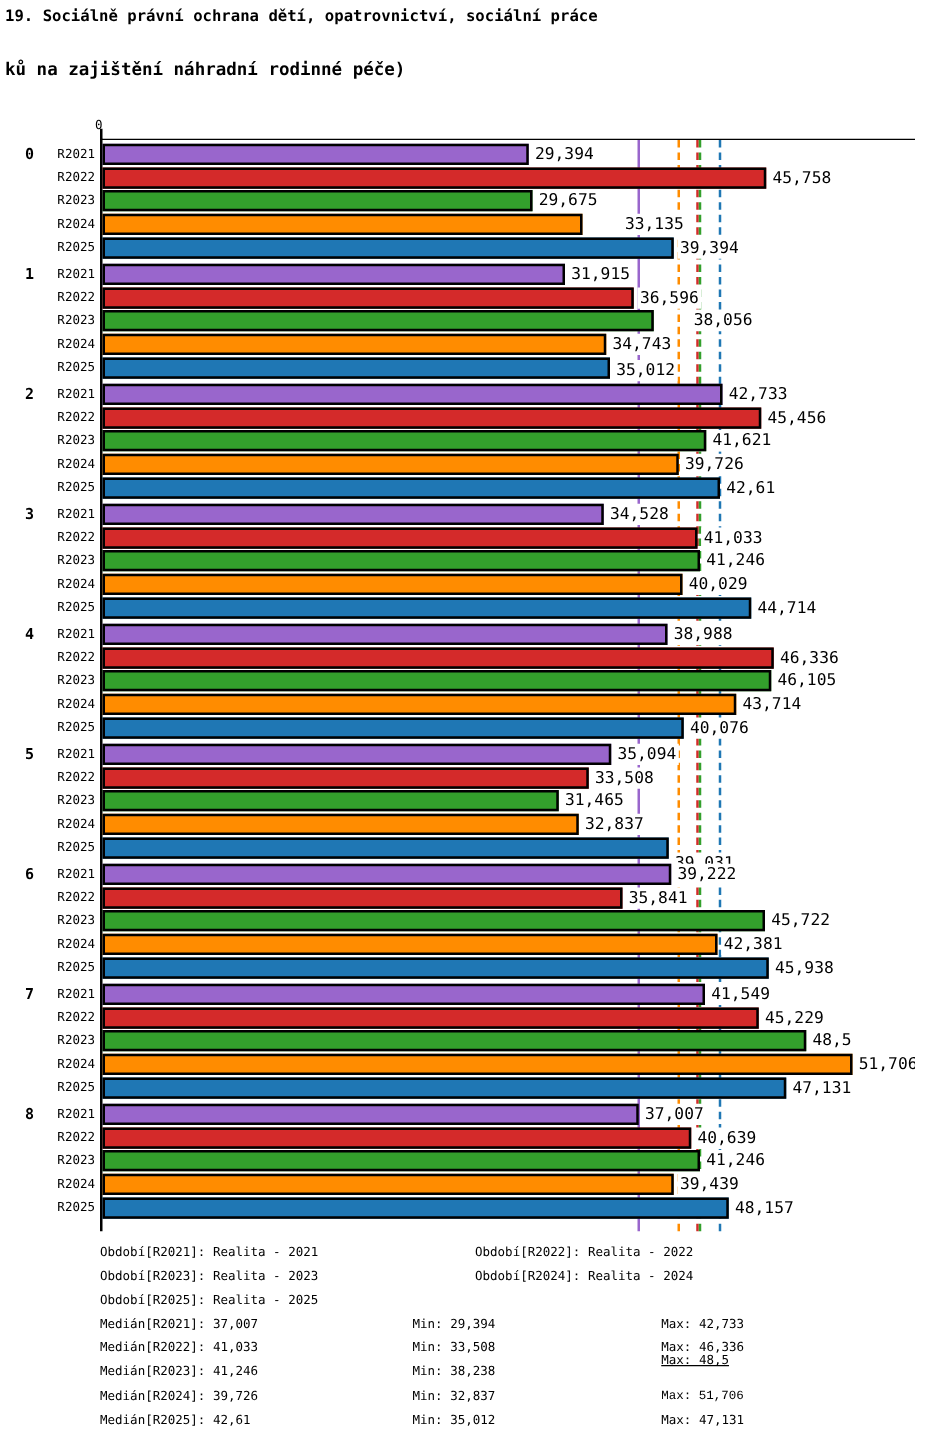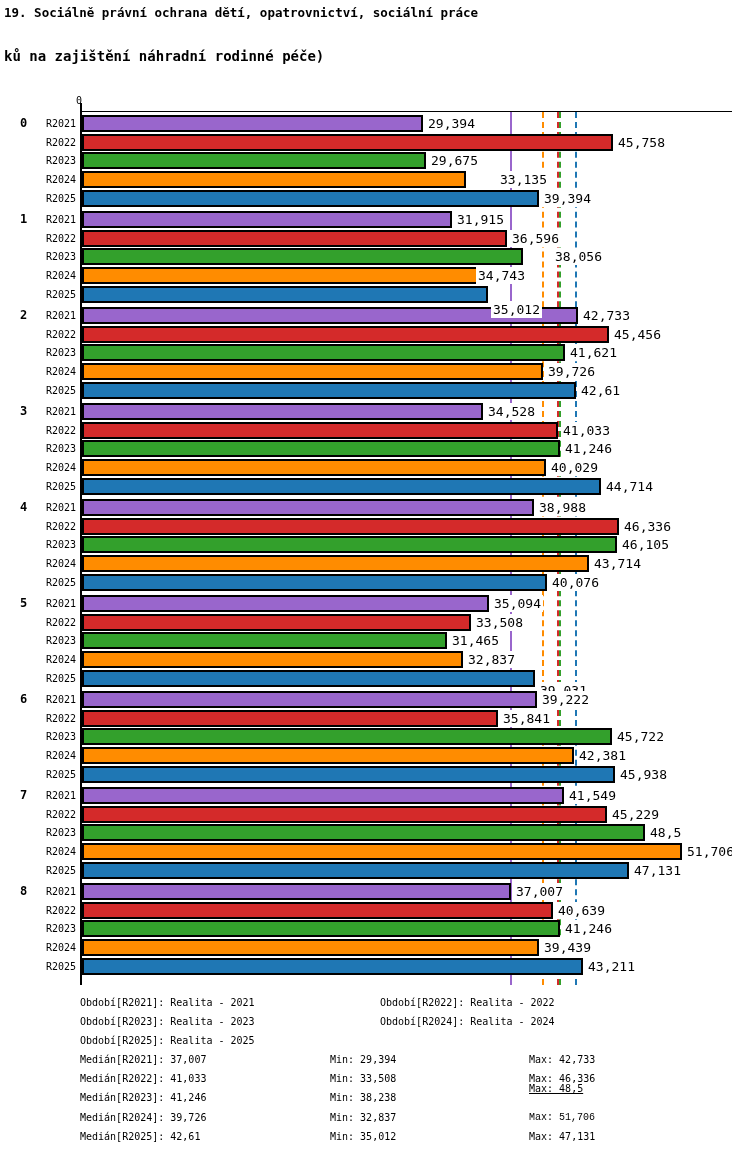--- a/index.html
+++ b/index.html
@@ -66,24 +66,24 @@
         <div class="bar" style="top: 211px; width: 370px; background: rgb(153, 102, 204);"></div>
         <div class="bar-value" style="top: 211px; left: 455px;">31,915</div>
         <div class="row-label" style="top: 229.7px;">R2022</div>
         <div class="bar" style="top: 229.7px; width: 425px; background: rgb(212, 42, 42);"></div>
         <div class="bar-value" style="top: 229.7px; left: 510px;">36,596</div>
         <div class="row-label" style="top: 248.4px;">R2023</div>
         <div class="bar" style="top: 248.4px; width: 441px; background: rgb(51, 160, 44);"></div>
         <div class="bar-value" style="top: 248.4px; left: 526px; margin-left: 27px;">38,056</div>
         <div class="row-label" style="top: 267.1px;">R2024</div>
         <div class="bar" style="top: 267.1px; width: 403px; background: rgb(255, 140, 0);"></div>
-        <div class="bar-value" style="top: 267.1px; left: 476px;">34,743</div>
+        <div class="bar-value" style="top: 267.1px; left: 488px;">34,743</div>
         <div class="row-label" style="top: 285.8px;">R2025</div>
         <div class="bar" style="top: 285.8px; width: 406px; background: rgb(31, 119, 180);"></div>
-        <div class="bar-value" style="top: 301px; left: 491px;">35,012</div>
+        <div class="bar-value" style="top: 288px; left: 491px;">35,012</div>
         <div class="group-num" style="top: 307px;">2</div>
         <div class="row-label" style="top: 307px;">R2021</div>
         <div class="bar" style="top: 307px; width: 496px; background: rgb(153, 102, 204);"></div>
         <div class="bar-value" style="top: 307px; left: 581px;">42,733</div>
         <div class="row-label" style="top: 325.7px;">R2022</div>
         <div class="bar" style="top: 325.7px; width: 527px; background: rgb(212, 42, 42);"></div>
         <div class="bar-value" style="top: 325.7px; left: 612px;">45,456</div>
         <div class="row-label" style="top: 344.4px;">R2023</div>
         <div class="bar" style="top: 344.4px; width: 483px; background: rgb(51, 160, 44);"></div>
         <div class="bar-value" style="top: 344.4px; left: 568px;">41,621</div>
@@ -181,21 +181,21 @@
         <div class="bar" style="top: 901.7px; width: 471px; background: rgb(212, 42, 42);"></div>
         <div class="bar-value" style="top: 901.7px; left: 556px;">40,639</div>
         <div class="row-label" style="top: 920.4px;">R2023</div>
         <div class="bar" style="top: 920.4px; width: 478px; background: rgb(51, 160, 44);"></div>
         <div class="bar-value" style="top: 920.4px; left: 563px;">41,246</div>
         <div class="row-label" style="top: 939.1px;">R2024</div>
         <div class="bar" style="top: 939.1px; width: 457px; background: rgb(255, 140, 0);"></div>
         <div class="bar-value" style="top: 939.1px; left: 542px;">39,439</div>
         <div class="row-label" style="top: 957.8px;">R2025</div>
         <div class="bar" style="top: 957.8px; width: 501px; background: rgb(31, 119, 180);"></div>
-        <div class="bar-value" style="top: 957.8px; left: 586px;">43,211</div>
+        <div class="bar-value" style="top: 957.8px; left: 586px;">48,157</div>
       </div>
   </div>
 
   <div id="legend">
       <div class="legend-item" style="left: 80px; top: 997px;">Období[R2021]: Realita - 2021</div>
       <div class="legend-item" style="left: 380px; top: 997px;">Období[R2022]: Realita - 2022</div>
       <div class="legend-item" style="left: 80px; top: 1016.2px;">Období[R2023]: Realita - 2023</div>
       <div class="legend-item" style="left: 380px; top: 1016.2px;">Období[R2024]: Realita - 2024</div>
       <div class="legend-item" style="left: 80px; top: 1035.4px;">Období[R2025]: Realita - 2025</div>
     </div>

